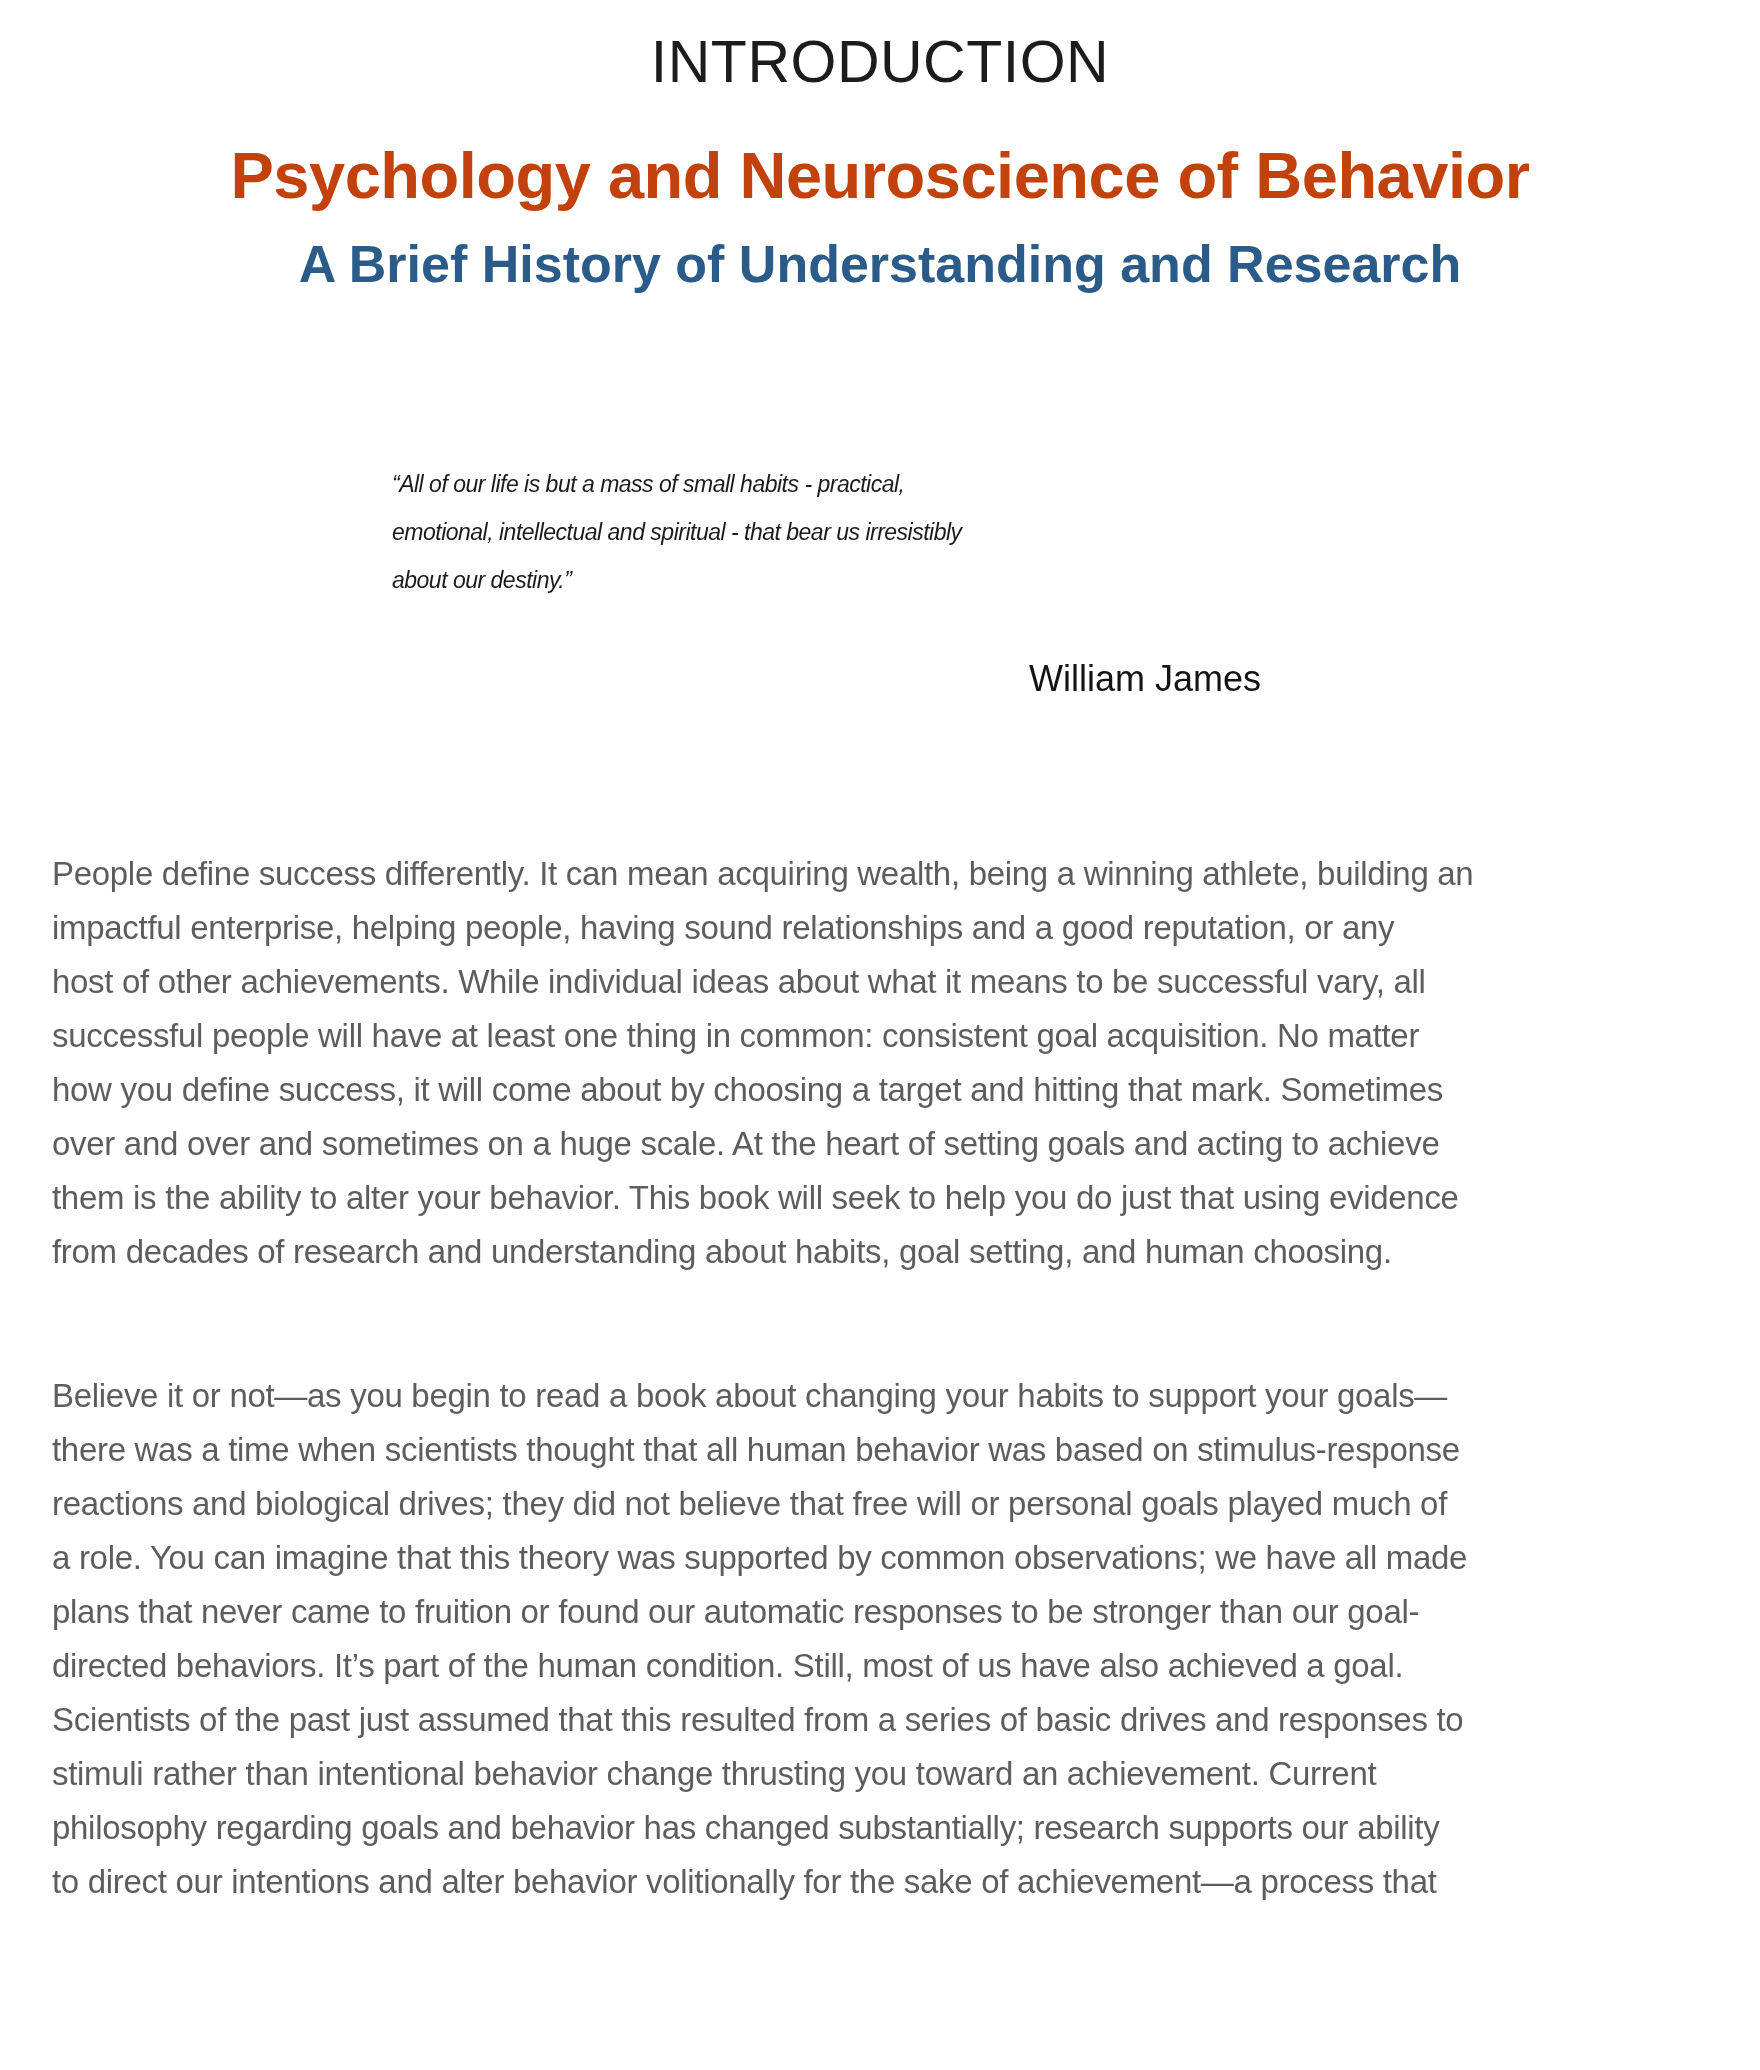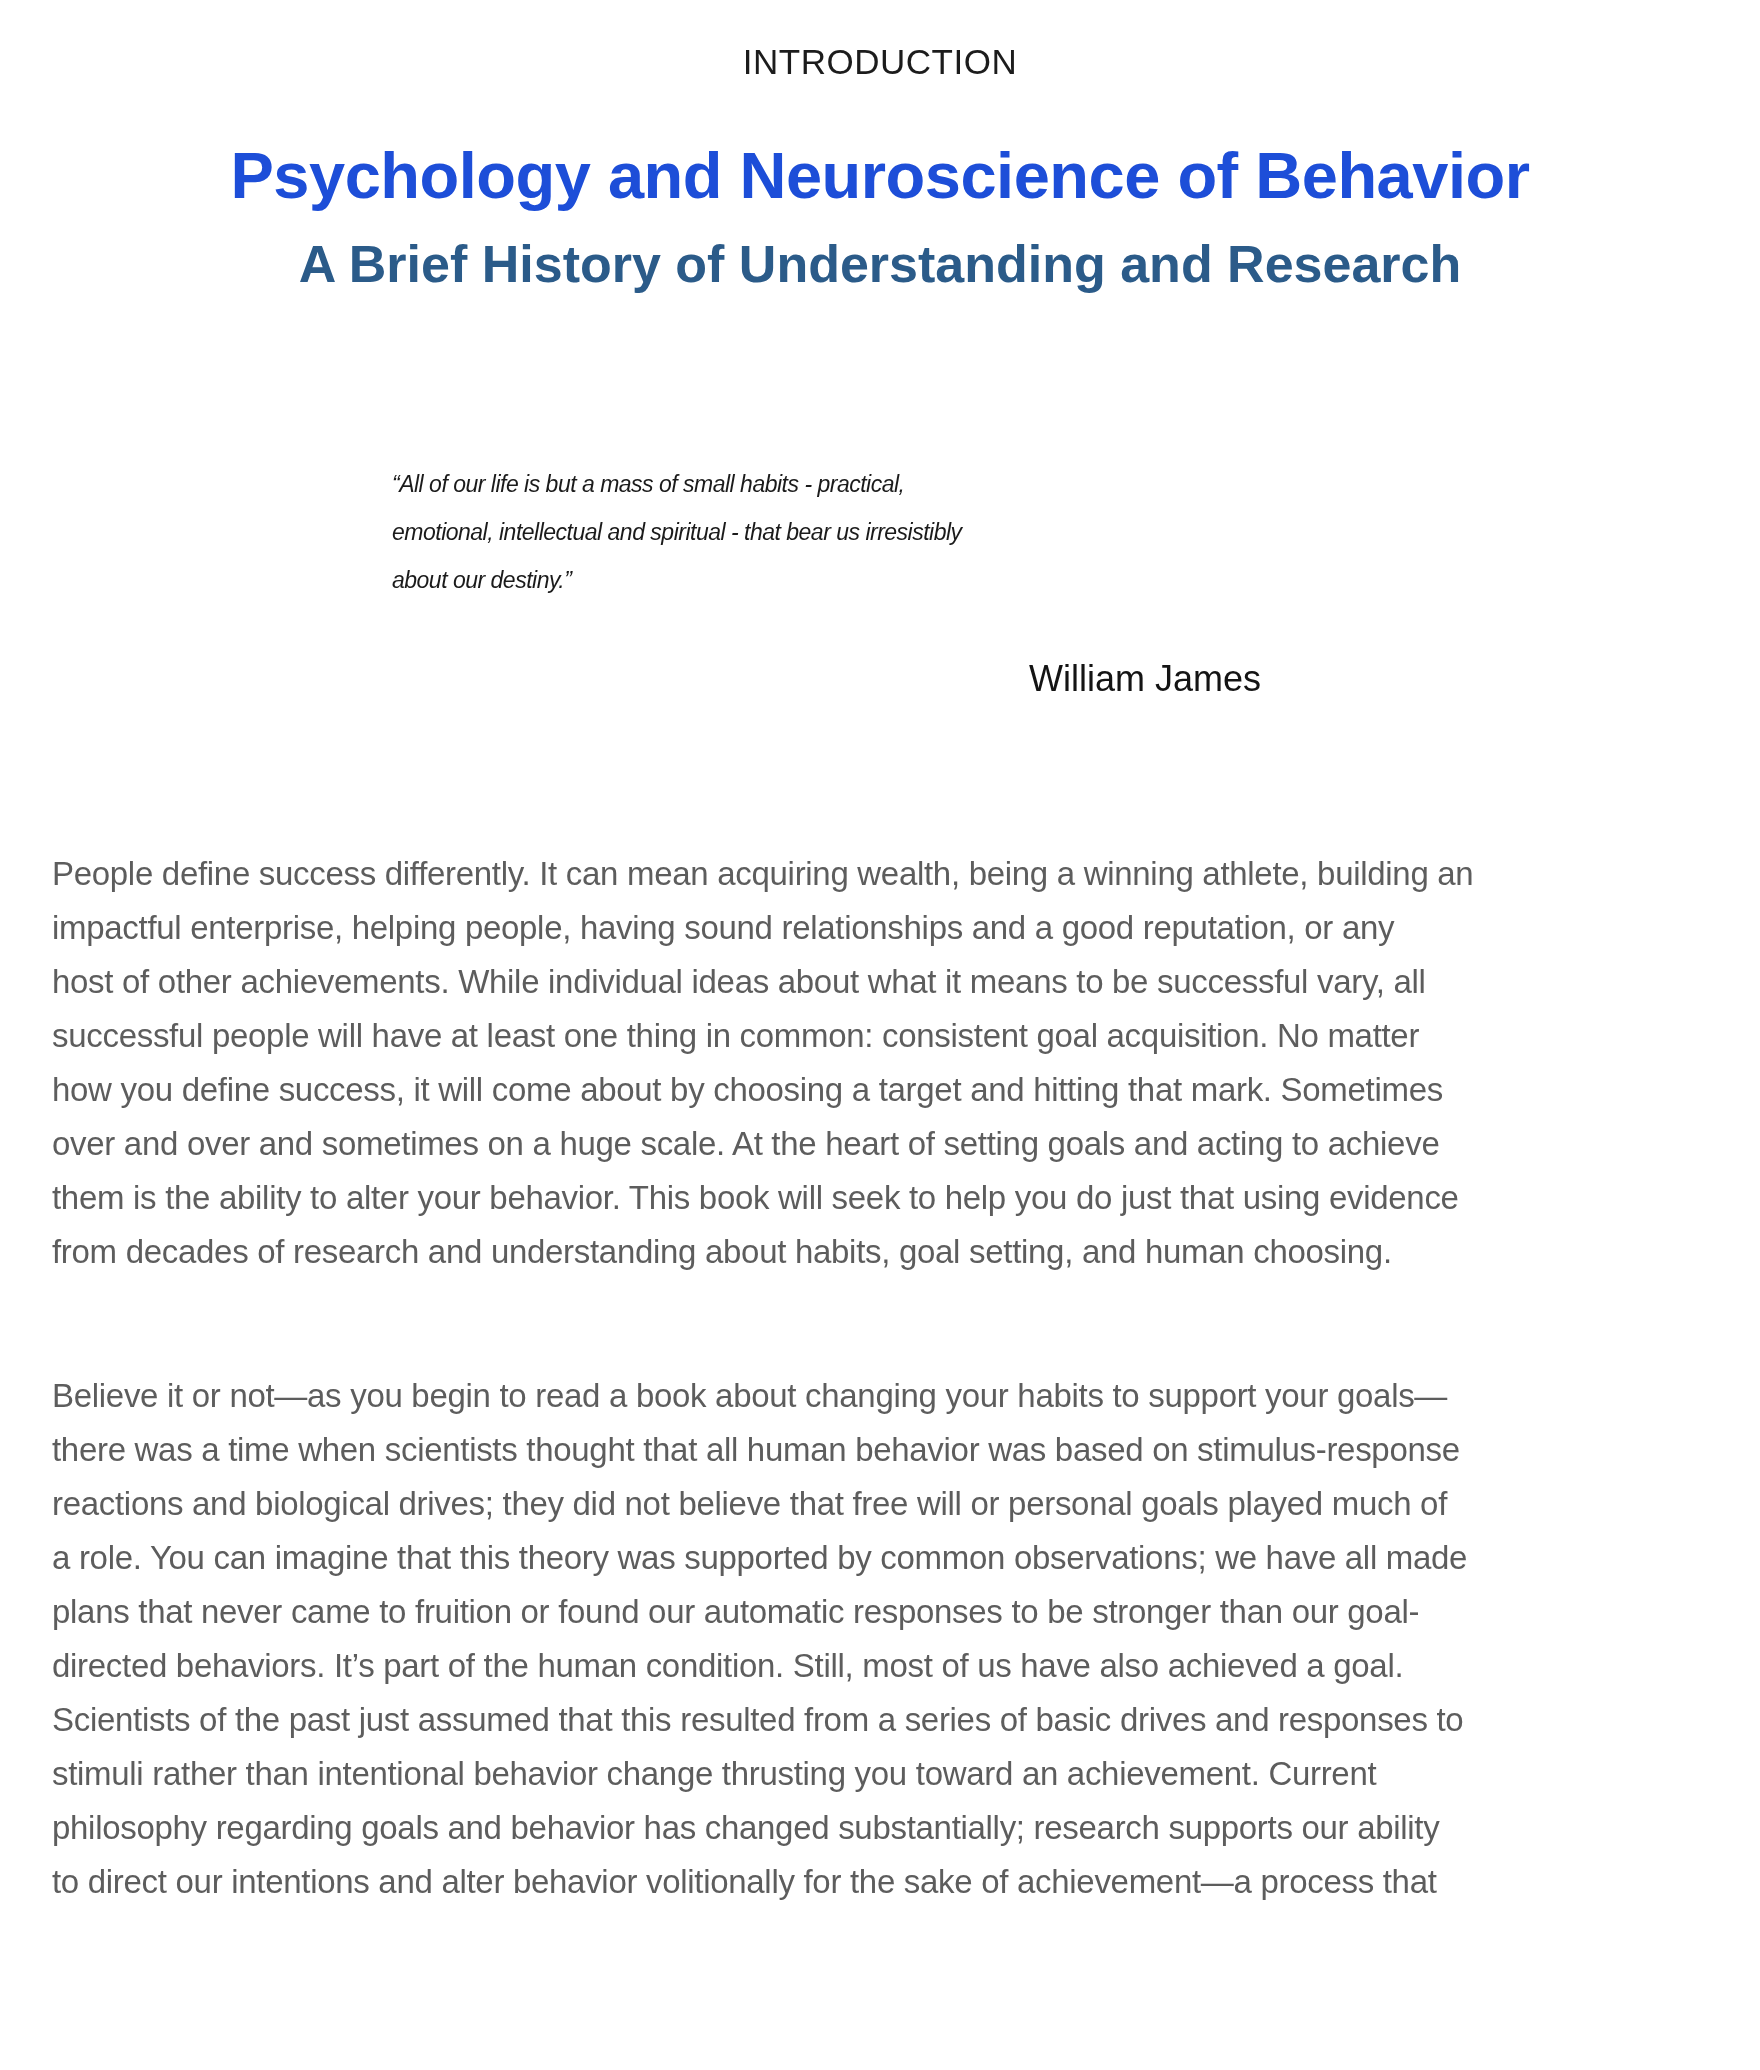--- a/index.html
+++ b/index.html
@@ -14,36 +14,36 @@
     background: #ffffff;
     overflow: hidden;
     font-family: "Liberation Sans", "DejaVu Sans", sans-serif;
   }
   .kicker {
     position: absolute;
     top: 33px;
     left: 0;
     width: 100%;
     text-align: center;
-    font-size: 35px;
+    font-size: 59px;
     line-height: 58px;
     font-weight: 400;
     color: #1c1c1c;
     letter-spacing: 0.5px;
   }
   .doc-title {
     position: absolute;
     top: 134px;
     left: 0;
     width: 100%;
     text-align: center;
     font-size: 65px;
     line-height: 83px;
     font-weight: 700;
-    color: #1d4ed8;
+    color: #c2410c;
     letter-spacing: -0.5px;
   }
   .doc-subtitle {
     position: absolute;
     top: 237px;
     left: 0;
     width: 100%;
     text-align: center;
     font-size: 52px;
     line-height: 54px;

